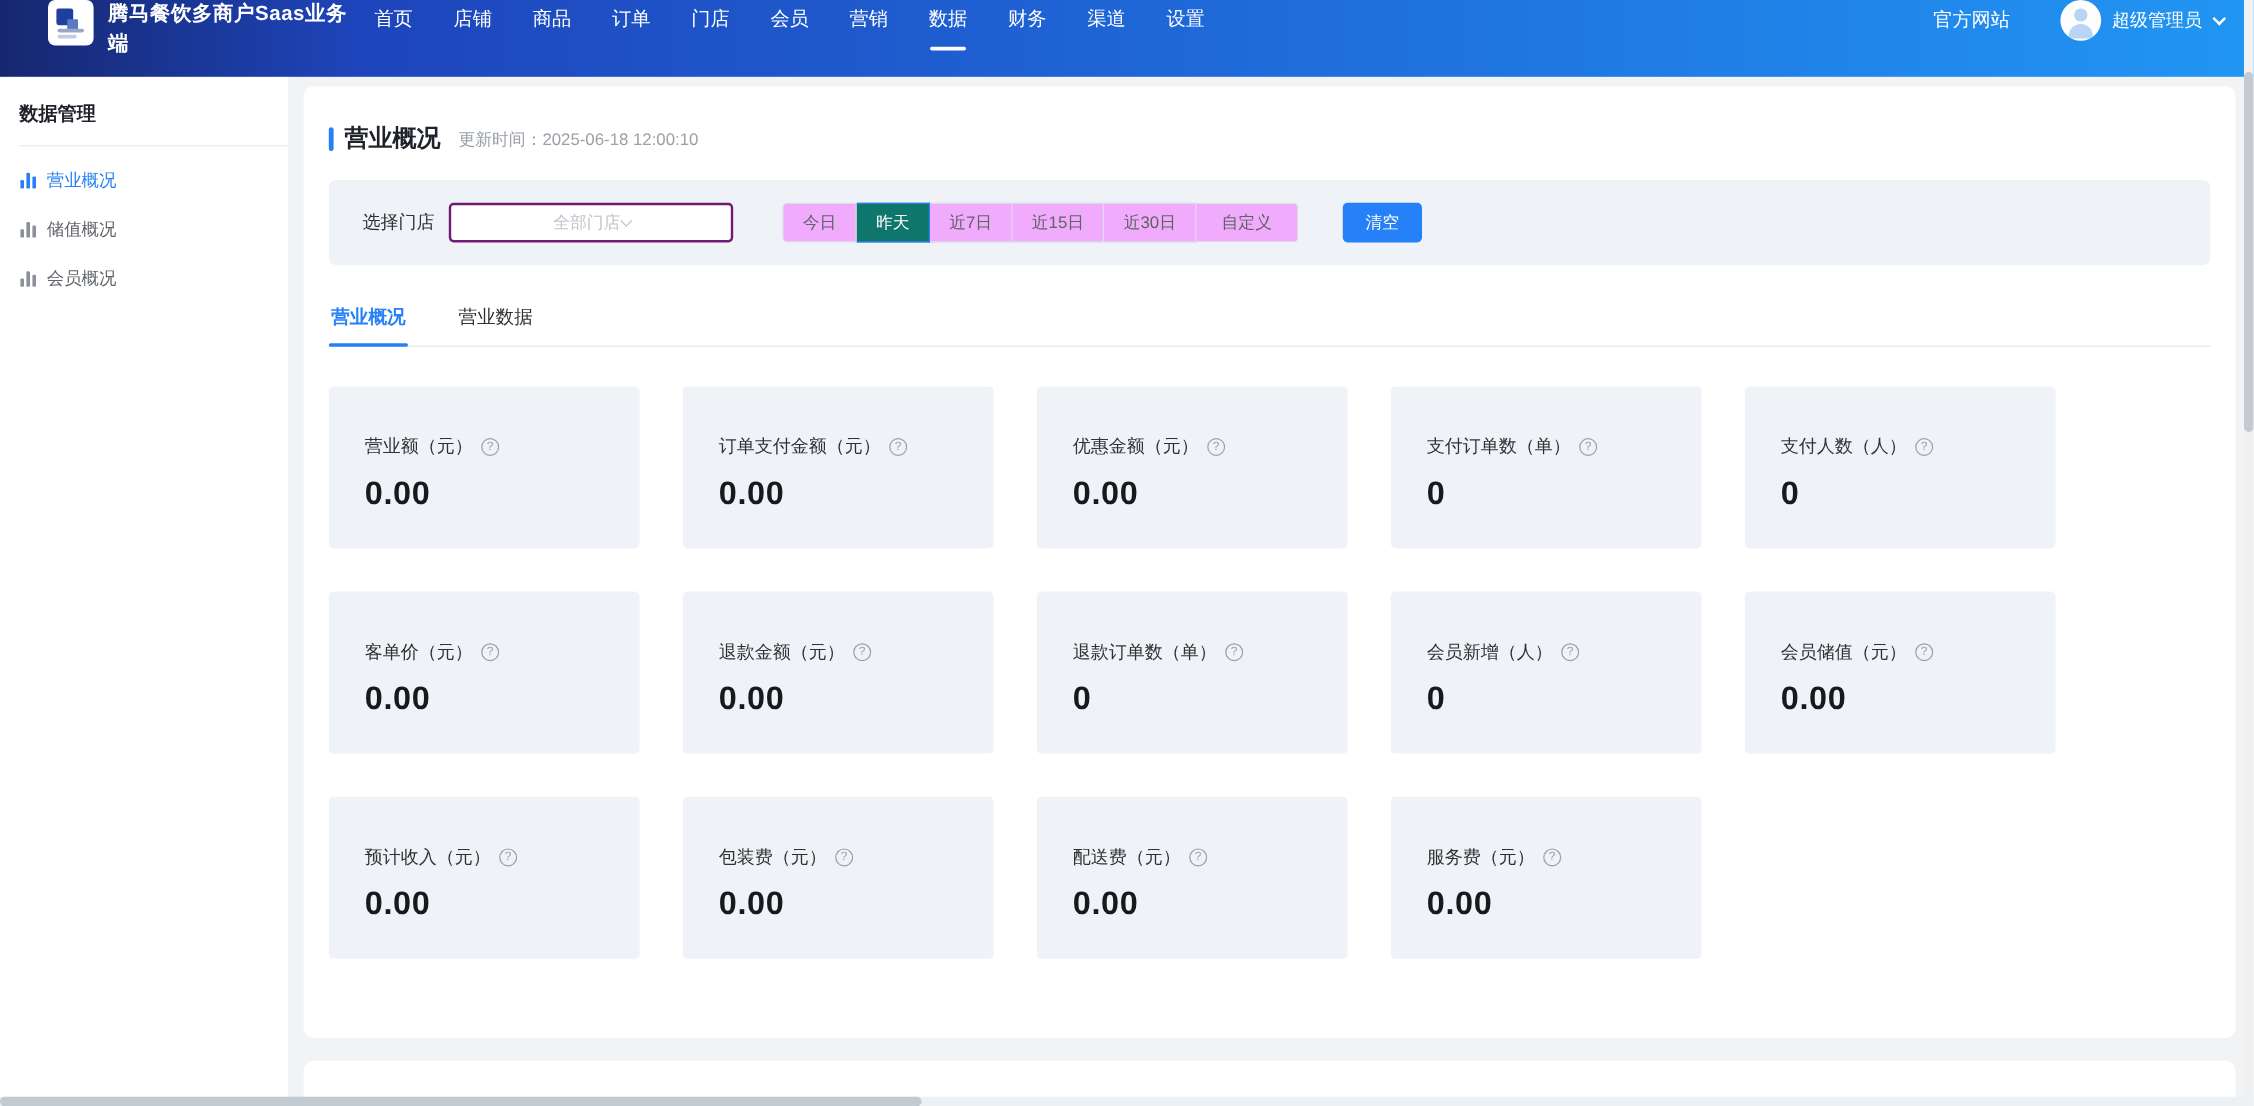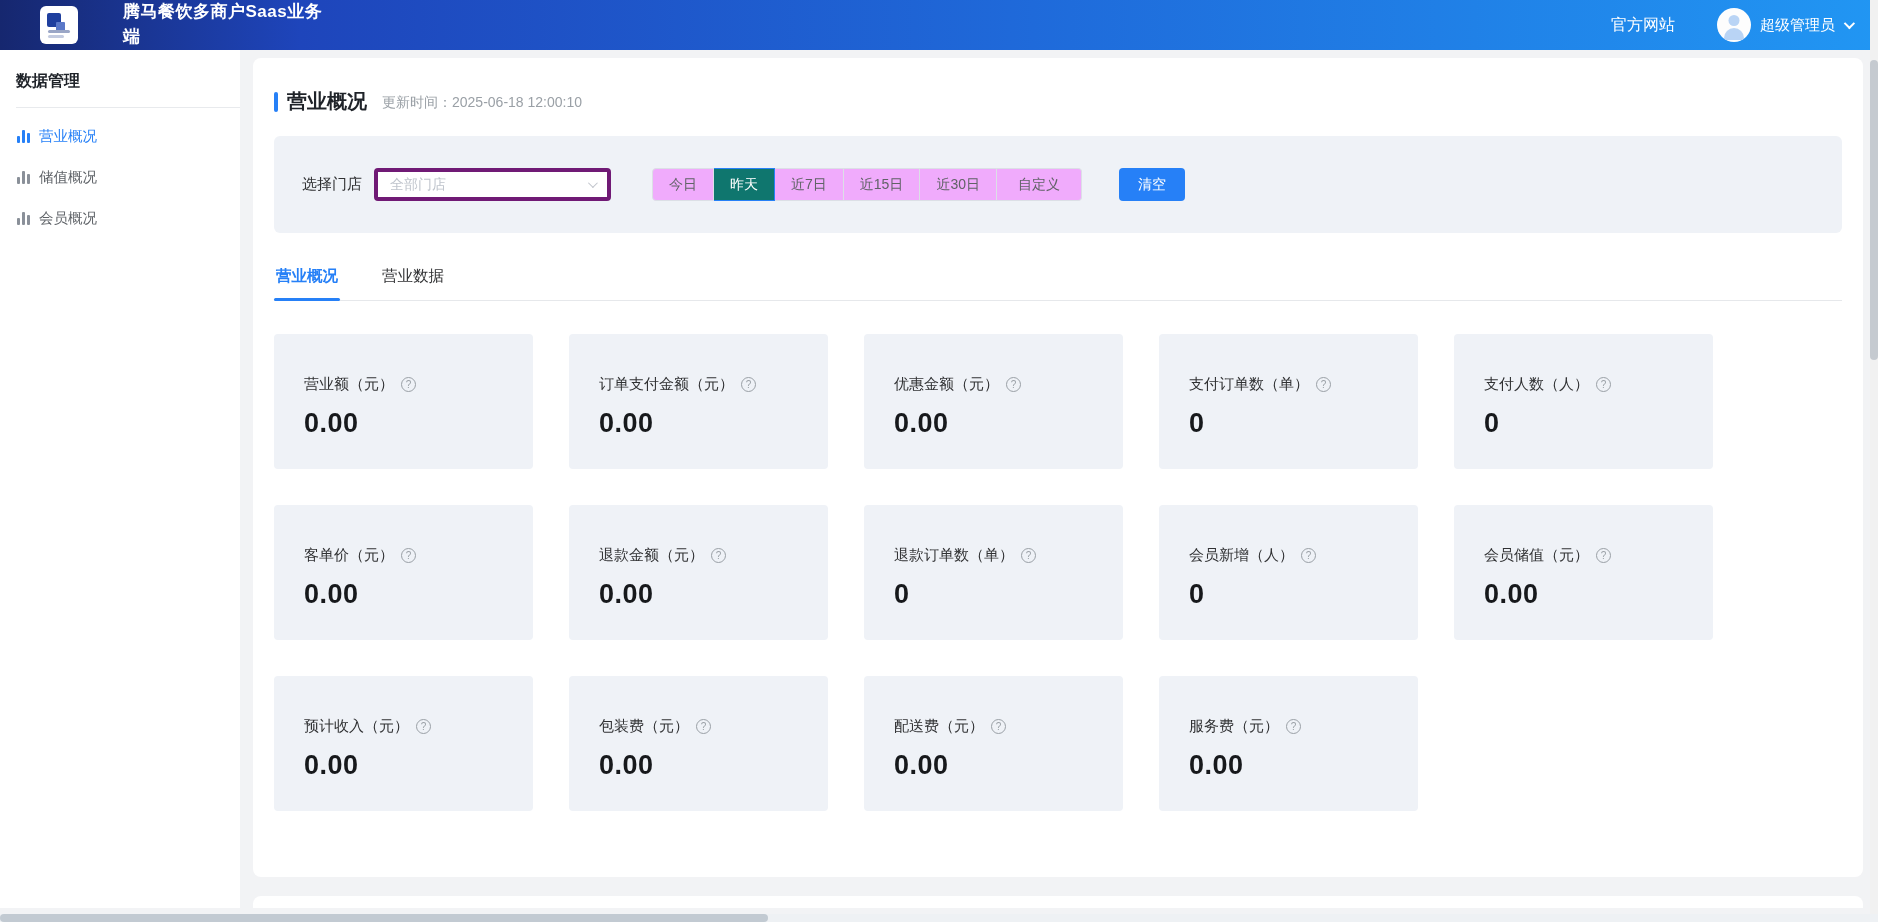--- a/index.html
+++ b/index.html
@@ -3,23 +3,23 @@
 <meta charset="utf-8">
 <style>
   * { margin:0; padding:0; box-sizing:border-box; }
   html,body { width:1878px; height:922px; overflow:hidden; }
   body {
     font-family:"Liberation Sans","DejaVu Sans",sans-serif;
     background:#f2f3f5; color:#303133; position:relative;
   }
   
   .navbar {
-    height:50px; display:flex; align-items:center; padding:0 26px 0 40px;
+    height:64px; display:flex; align-items:flex-start; padding:0 26px 0 40px;
     background:linear-gradient(90deg,#16276f 0%,#1e45bb 16%,#1f6ada 55%,#2196f3 100%);
-    color:#fff; position:relative; z-index:5;gap:33px;
+    color:#fff; position:relative; z-index:5;
   }
   .logo {
     width:38px; height:38px; background:#fff; border-radius:6px; flex:0 0 auto;
     position:relative; margin-right:12px; overflow:hidden;
   }
   .logo .glyph { position:absolute; left:7px; top:7px; width:14px; height:14px; background:#1f3f9e; border-radius:2px; }
   .logo .glyph:after { content:""; position:absolute; right:-4px; bottom:-4px; width:9px; height:9px; background:#5a78c8; border-radius:1px; }
   .logo .l1 { position:absolute; left:8px; bottom:11px; width:22px; height:3px; background:#9aa6c6; border-radius:2px; }
   .logo .l2 { position:absolute; left:8px; bottom:6px; width:16px; height:3px; background:#c3cbe0; border-radius:2px; }
   .app-title { width:206px; font-size:17px; font-weight:700; line-height:1.45; letter-spacing:.5px; }
@@ -62,27 +62,27 @@
   .sb-item.active .bars i { background:#2680f7; }
   
   .content { flex:1; padding:8px 15px 0 13px; overflow:hidden; }
   .panel { background:#fff; border-radius:8px; padding:30px 21px 66px 21px; }
   .sec-header { display:flex; align-items:center; gap:9px; }
   .accent-bar { width:4px; height:20px; background:#2680f7; border-radius:2px; }
   .sec-title { font-size:20px; font-weight:700; color:#1f2329; }
   .update { font-size:14px; color:#9aa0a6; margin-left:6px; padding-top:3px; }
   
   .filter-box {
-    margin-top:21px; background:#eff2f7; border-radius:6px; height:97px;
+    margin-top:21px; background:#eff2f7; border-radius:6px; height:71px;
     display:flex; align-items:center; padding-left:28px;
   }
   .f-label { font-size:15px; color:#303133; margin-right:12px; }
   .select {
-    width:237px; height:33px; background:#fff; border:4px solid #701a75; border-radius:4px;
-    display:flex; align-items:center; justify-content:space-between; padding:0 12px; cursor:pointer;
+    width:237px; height:33px; background:#fff; border:2px solid #701a75; border-radius:4px;
+    display:flex; align-items:center; justify-content:center; padding:0 12px; cursor:pointer;
   }
   .select .ph { font-size:14px; color:#bfc4cc; }
   .chev-gray {
     width:7px; height:7px; border-right:1.5px solid #c0c4cc; border-bottom:1.5px solid #c0c4cc;
     transform:rotate(45deg) translateY(-2px);
   }
   .btn-group { display:flex; margin-left:41px; }
   .range-btn {
     height:33px; padding:0 16px; background:#f0abfc; border:1px solid #dcdfe6; border-left-width:0;
     font-size:14px; color:#606266; display:flex; align-items:center; cursor:pointer; white-space:nowrap;
@@ -125,20 +125,33 @@
 </head>
 <body>
 
 <header class="navbar">
   <div class="logo">
     <span class="glyph"></span>
     <span class="l1"></span>
     <span class="l2"></span>
   </div>
   <div class="app-title">腾马餐饮多商户Saas业务端</div>
+  <nav class="nav-items">
+    <a class="nav-item">首页</a>
+    <a class="nav-item">店铺</a>
+    <a class="nav-item">商品</a>
+    <a class="nav-item">订单</a>
+    <a class="nav-item">门店</a>
+    <a class="nav-item">会员</a>
+    <a class="nav-item">营销</a>
+    <a class="nav-item active">数据</a>
+    <a class="nav-item">财务</a>
+    <a class="nav-item">渠道</a>
+    <a class="nav-item">设置</a>
+  </nav>
   <div class="nav-right">
     <a class="site-link">官方网站</a>
     <div class="user">
       <span class="avatar">
         <span class="head"></span>
         <span class="body"></span>
       </span>
       <span class="user-name">超级管理员</span>
       <span class="chev"></span>
     </div>

